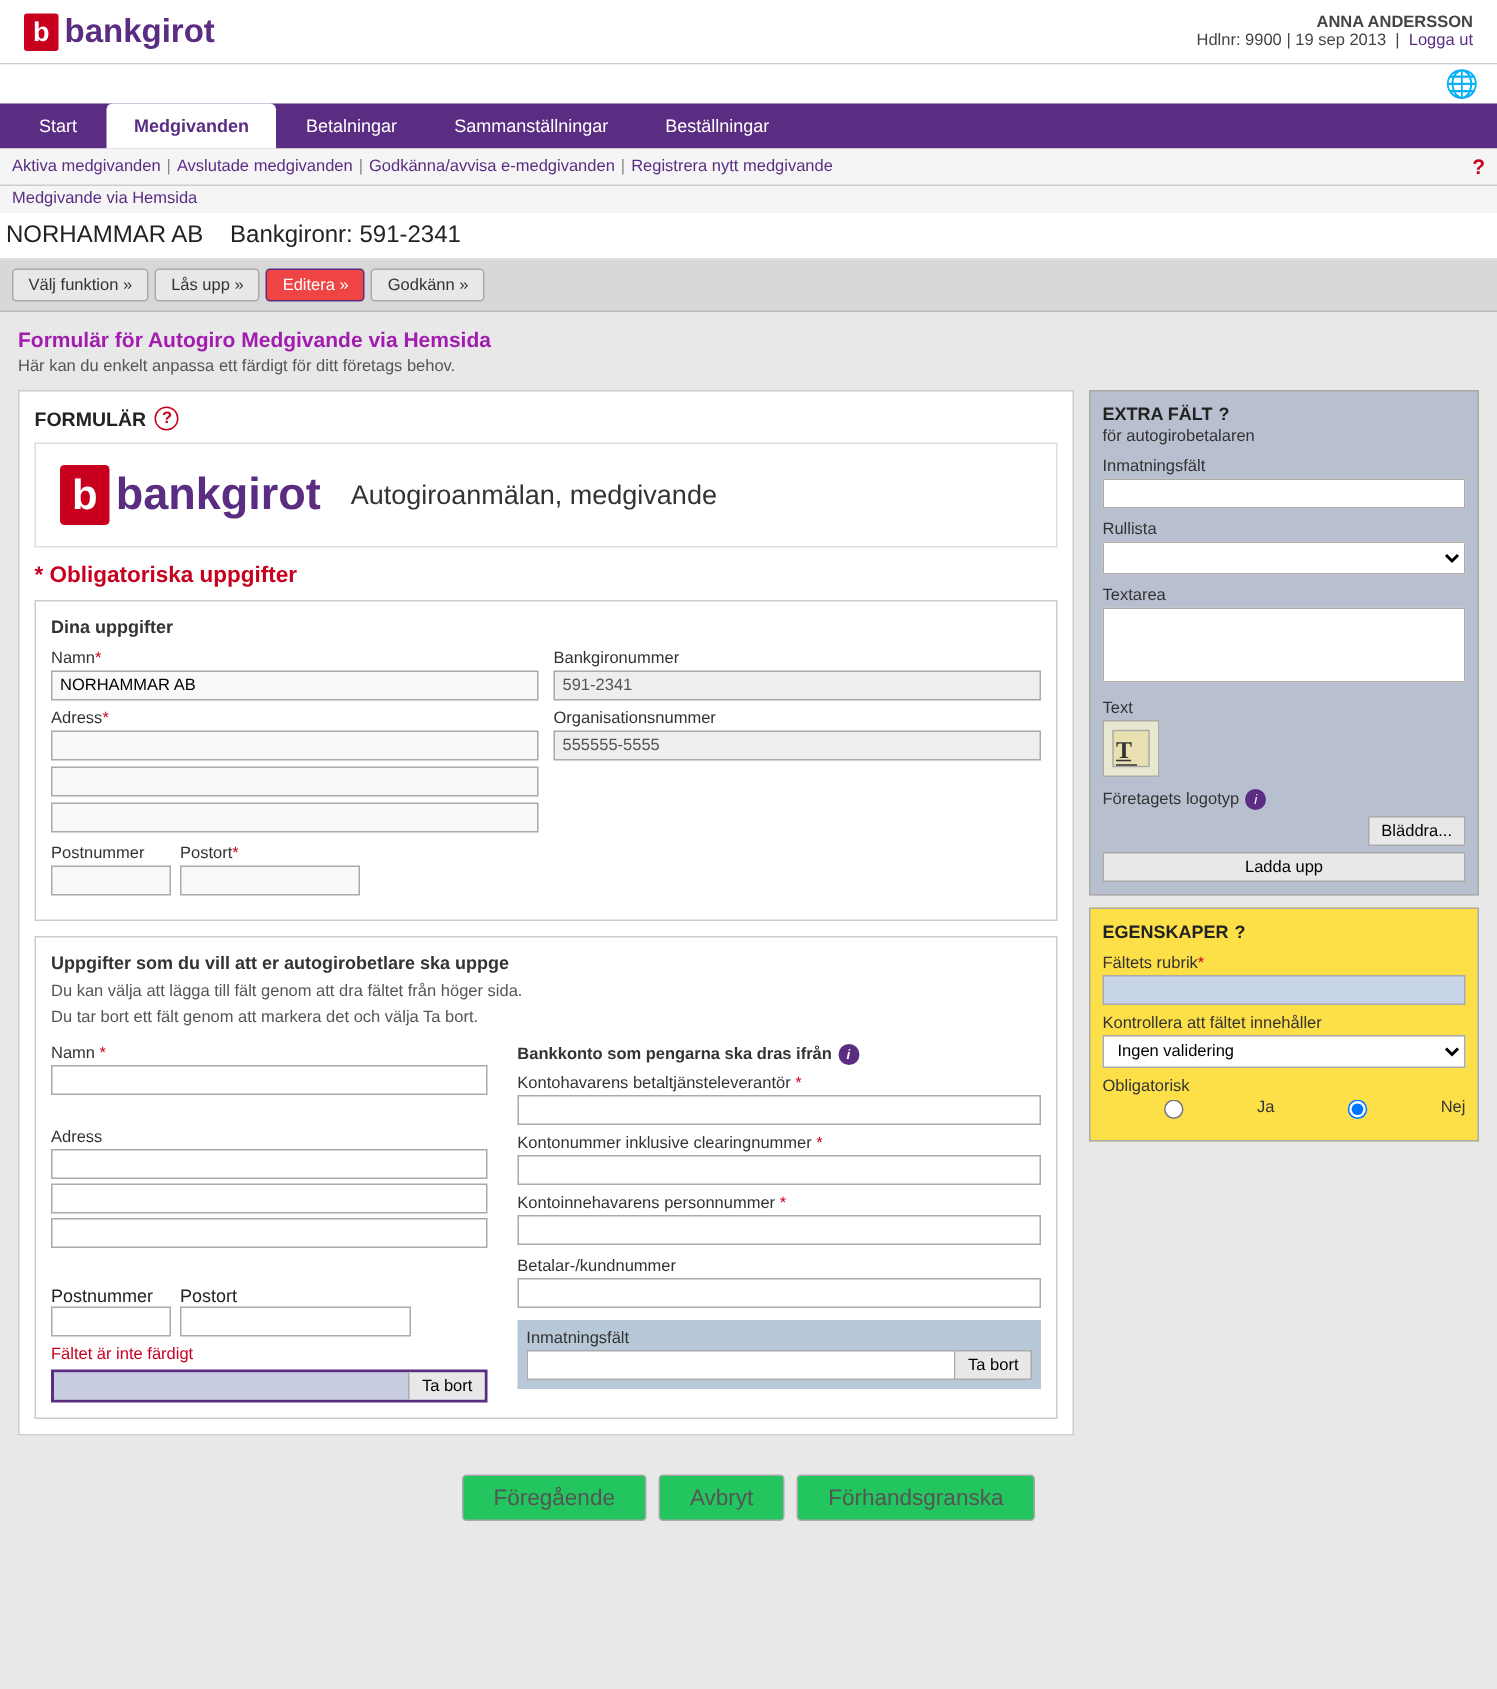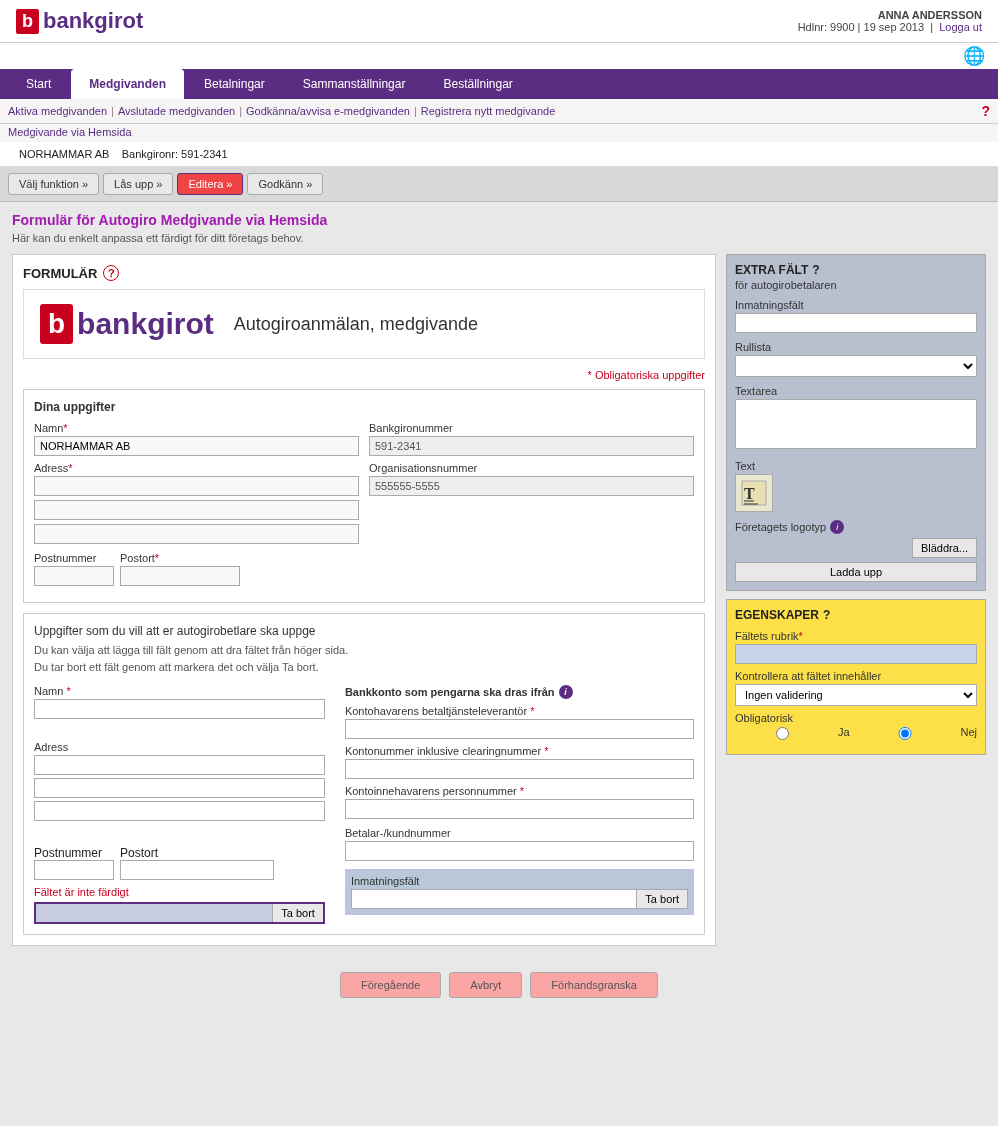--- a/index.html
+++ b/index.html
@@ -21,21 +21,21 @@
 
     
     #sub-nav { background: #f5f5f5; border-bottom: 1px solid #ccc; padding: 4px 8px; font-size: 11px; display: flex; flex-wrap: wrap; gap: 0; align-items: center; }
     #sub-nav a { color: #5a2d82; text-decoration: none; margin-right: 0; }
     #sub-nav .sep { margin: 0 4px; color: #888; }
     #sub-nav-second { background: #f5f5f5; padding: 2px 8px 4px 8px; font-size: 11px; }
     #sub-nav-second a { color: #5a2d82; text-decoration: none; }
     #help-icon { margin-left: auto; color: #c8001e; font-weight: bold; font-size: 14px; }
 
     
-    #company-info { background: #fff; padding: 6px 19px; font-size: 11px; border-bottom: 1px solid #ddd; }
+    #company-info { background: #fff; padding: 6px 4px; font-size: 16px; border-bottom: 1px solid #ddd; }
 
     
     #action-bar { background: #d8d8d8; padding: 6px 8px; display: flex; align-items: center; gap: 4px; border-bottom: 1px solid #bbb; }
     .action-btn { padding: 4px 10px; font-size: 11px; background: #e8e8e8; border: 1px solid #aaa; border-radius: 3px; cursor: pointer; color: #333; }
     .action-btn.active { background: #ef4444; color: #fff; border-color: #5a2d82; }
 
     
     #main { padding: 10px 12px; background: #e8e8e8; }
     #page-title { font-size: 14px; font-weight: bold; color: #a21caf; margin-bottom: 4px; }
     #page-subtitle { font-size: 11px; color: #555; margin-bottom: 10px; }
@@ -48,40 +48,40 @@
     
     .panel-header { font-size: 13px; font-weight: bold; color: #222; margin-bottom: 8px; display: flex; align-items: center; gap: 6px; }
     .panel-header .help-q { color: #c8001e; font-weight: bold; font-size: 13px; border: 1px solid #c8001e; border-radius: 50%; width: 16px; height: 16px; display: inline-flex; align-items: center; justify-content: center; font-size: 11px; cursor: pointer; }
 
     
     .form-logo-area { display: flex; align-items: center; gap: 20px; border: 1px solid #ddd; padding: 14px 16px; margin-bottom: 10px; }
     .bankgirot-logo { display: flex; align-items: center; }
     .bankgirot-logo .logo-bg { background: #c8001e; color: #fff; font-weight: bold; font-size: 28px; padding: 4px 8px; border-radius: 3px; margin-right: 4px; }
     .bankgirot-logo .logo-text { color: #5a2d82; font-size: 30px; font-weight: bold; }
     .form-title { font-size: 18px; color: #333; }
-    .obligatory-note { text-align: right; font-size: 11px; color: #c8001e; margin-bottom: 8px; }
+    .obligatory-note { font-size: 15px; color: #c8001e; margin-bottom: 8px; font-weight: bold; }
 
     
     .dina-uppgifter { border: 1px solid #ccc; padding: 10px; margin-bottom: 10px; }
     .dina-uppgifter h3 { font-size: 12px; color: #333; margin-bottom: 8px; }
     .form-row { display: flex; gap: 10px; margin-bottom: 6px; }
     .form-col { display: flex; flex-direction: column; flex: 1; }
     .form-col label { font-size: 11px; color: #333; margin-bottom: 2px; }
     .form-col label .req { color: #c8001e; }
     .form-col input { border: 1px solid #aaa; padding: 3px 5px; font-size: 11px; background: #f9f9f9; }
     .form-col input.readonly { background: #eee; color: #555; }
     .addr-row { margin-bottom: 4px; }
     .addr-row input { width: 100%; border: 1px solid #aaa; padding: 3px 5px; font-size: 11px; }
     .postnr-row { display: flex; gap: 6px; }
     .postnr-row .postnr { width: 90px; }
     .postnr-row input { border: 1px solid #aaa; padding: 3px 5px; font-size: 11px; flex: 1; }
 
     
     .lower-section { border: 1px solid #ccc; padding: 10px; }
-    .lower-section h3 { font-size: 12px; font-weight: normal; color: #333; margin-bottom: 4px; }
+    .lower-section h3 { font-size: 12px; font-weight: bold; color: #333; margin-bottom: 4px; }
     .lower-section .desc { font-size: 11px; color: #555; margin-bottom: 10px; line-height: 1.5; }
 
     .two-col-form { display: flex; gap: 20px; }
     .left-col { flex: 1; }
     .right-col { flex: 1.2; }
 
     .field-group { margin-bottom: 22px; }
     .field-group label { font-size: 11px; color: #333; display: block; margin-bottom: 2px; }
     .field-group label .req { color: #c8001e; }
     .field-group input { width: 100%; border: 1px solid #aaa; padding: 3px 5px; font-size: 11px; }
@@ -132,21 +132,21 @@
     .eg-field { margin-bottom: 6px; }
     .eg-field label { font-size: 11px; color: #333; display: block; margin-bottom: 2px; }
     .eg-field label .req { color: #c8001e; }
     .eg-field input { width: 100%; border: 1px solid #aaa; padding: 3px 5px; font-size: 11px; background: #d0d8e8; }
     .eg-field select { width: 100%; border: 1px solid #aaa; padding: 3px 5px; font-size: 11px; background: #fff; }
     .eg-radio-row { display: flex; align-items: center; gap: 8px; font-size: 11px; }
     .eg-radio-row label { font-size: 11px; color: #333; }
 
     
     #bottom-bar { padding: 16px; display: flex; justify-content: center; gap: 8px; background: #e8e8e8; }
-    .bottom-btn { padding: 6px 20px; font-size: 11px; background: #fca5a5; border: 1px solid #aaa; border-radius: 3px; cursor: pointer; color: #555; }
+    .bottom-btn { padding: 6px 20px; font-size: 15px; background: #22c55e; border: 1px solid #aaa; border-radius: 3px; cursor: pointer; color: #555; }
     .bottom-btn:disabled { color: #999; cursor: default; }
   </style>
 </head>
 <body>
 
 <div id="header">
   <div id="header-logo">
     <div class="bankgirot-logo">
       <span class="logo-bg">b</span>
       <span class="logo-text">bankgirot</span>

